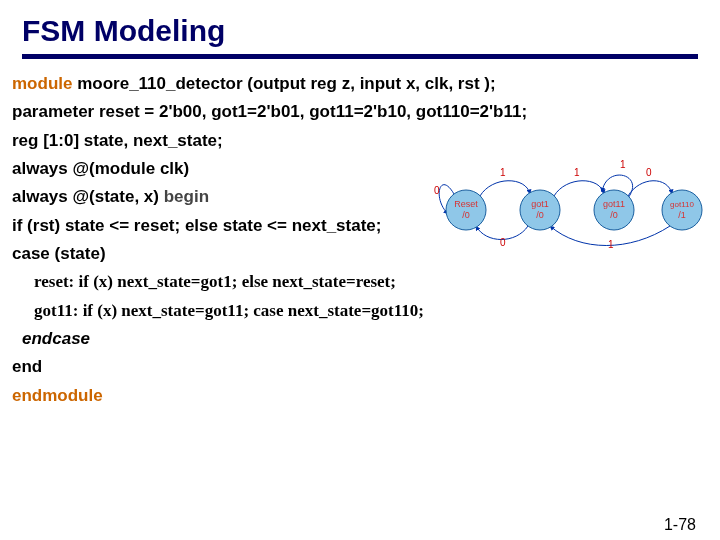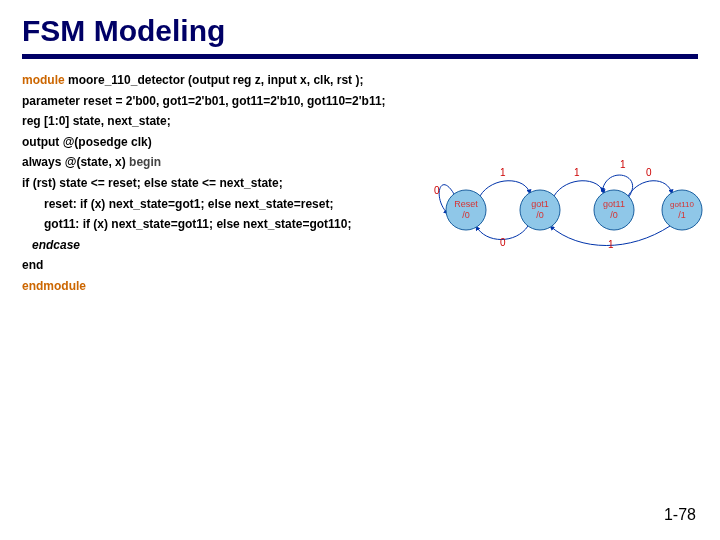--- a/index.html
+++ b/index.html
@@ -23,67 +23,68 @@
     color: #000066;
     padding: 14px 0 6px 22px;
     font-family: Arial, Helvetica, sans-serif;
   }
   .underline {
     height: 5px;
     background: #000066;
     margin: 0 22px 12px 22px;
   }
   .content {
-    padding: 0 22px;
-    font-size: 12px;
+    padding: 0 12px;
+    font-size: 17px;
     font-weight: bold;
     color: #000;
     line-height: 1.55;
     position: relative;
   }
   .content p {
     margin: 2px 0;
   }
-  .indent1 { padding-left: 22px; }
+  .indent1 { padding-left: 22px; font-family: Liberation Serif, serif; }
   .indent2 { padding-left: 10px; font-style: italic; }
   .mod { color: #CC6600; font-weight: bold; }
   .endmod { color: #CC6600; font-weight: bold; }
   .diagram {
     position: absolute;
     right: 14px;
     top: 146px;
     width: 276px;
     height: 106px;
     background: #fff;
   }
   .pagenum {
     position: absolute;
     right: 24px;
-    bottom: 16px;
+    bottom: 6px;
     font-size: 16px;
     color: #000;
   }
   .fade { color: #444; }
 </style>
 </head>
 <body>
 
 <div class="slide">
   <div class="title">FSM Modeling</div>
   <div class="underline"></div>
 
   <div class="content">
     <p><span class="mod">module</span><span> moore_110_detector (output reg z, input x, clk, rst );</span></p>
     <p>parameter reset = 2'b00, got1=2'b01, got11=2'b10, got110=2'b11;</p>
     <p>reg [1:0] state, next_state;</p>
-    <p>output @(posedge clk)</p>
+    <p>always @(module clk)</p>
     <p><span>always @(state, x)</span><span class="fade"> begin</span></p>
     <p>  if (rst) state &lt;= reset; else state &lt;= next_state;</p>
+    <p>case (state)</p>
     <p class="indent1">reset:  if (x)  next_state=got1; else next_state=reset;</p>
-    <p class="indent1">got11:  if (x)  next_state=got11; else next_state=got110;</p>
+    <p class="indent1">got11:  if (x)  next_state=got11; case next_state=got110;</p>
     <p class="indent2">endcase</p>
     <p>end</p>
     <p><span class="endmod">endmodule</span></p>
   </div>
 
   <svg class="diagram" viewBox="0 0 276 106">
     <defs>
       <marker id="arr" viewBox="0 0 10 10" refX="9" refY="5" markerWidth="5" markerHeight="5" orient="auto-start-reverse">
         <path d="M 0 0 L 10 5 L 0 10 z" fill="#0033aa"></path>
       </marker>

